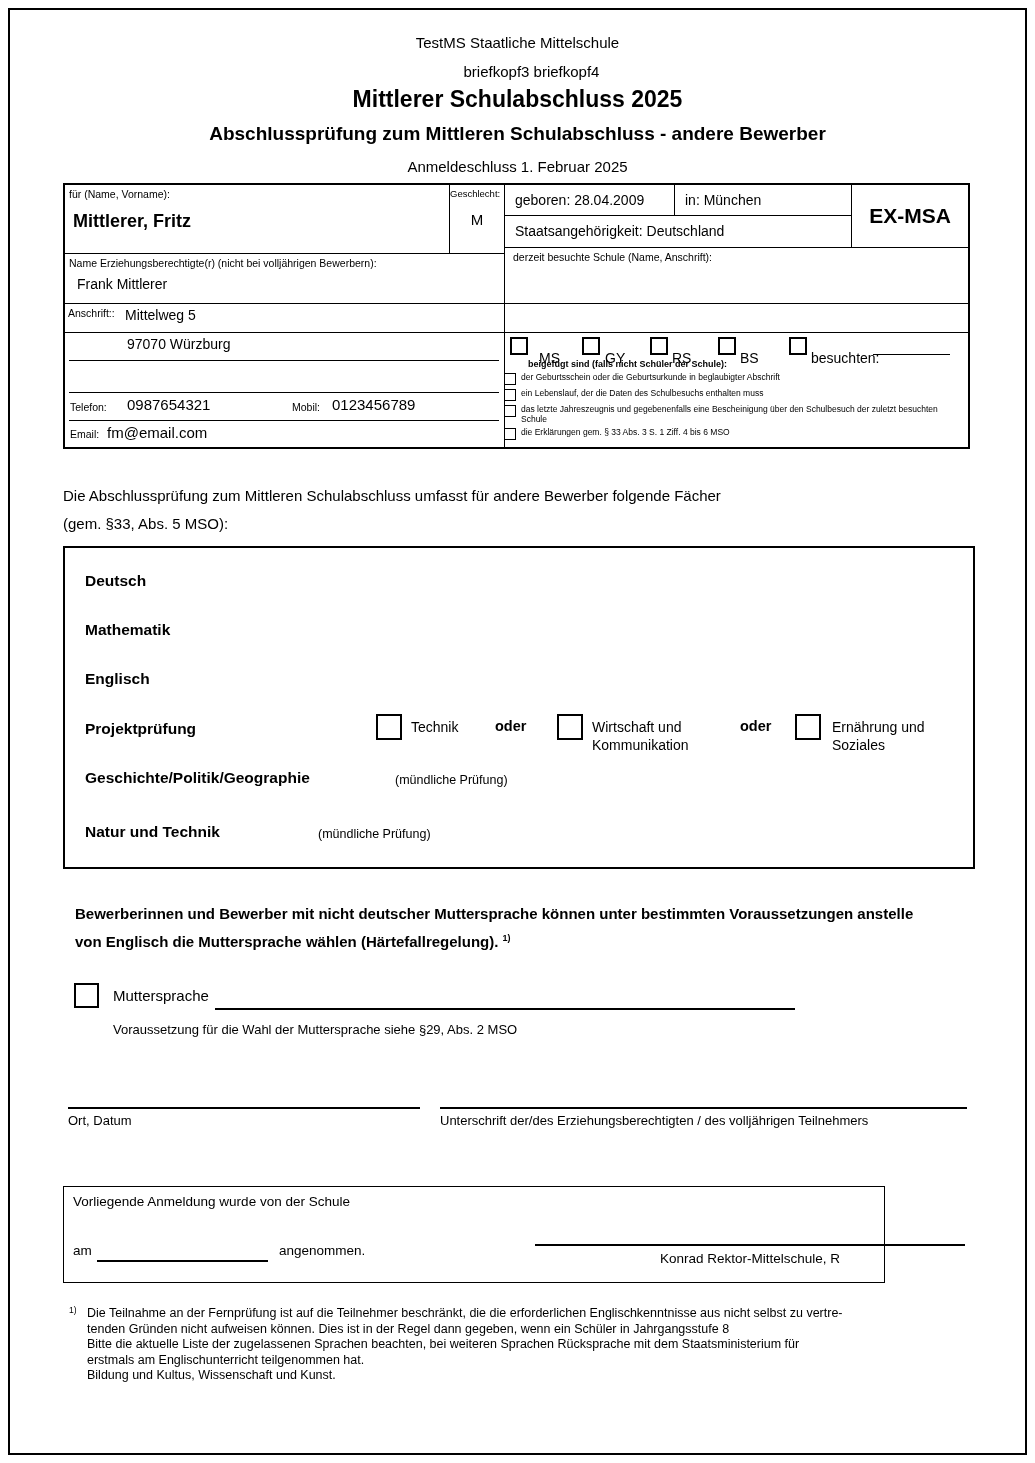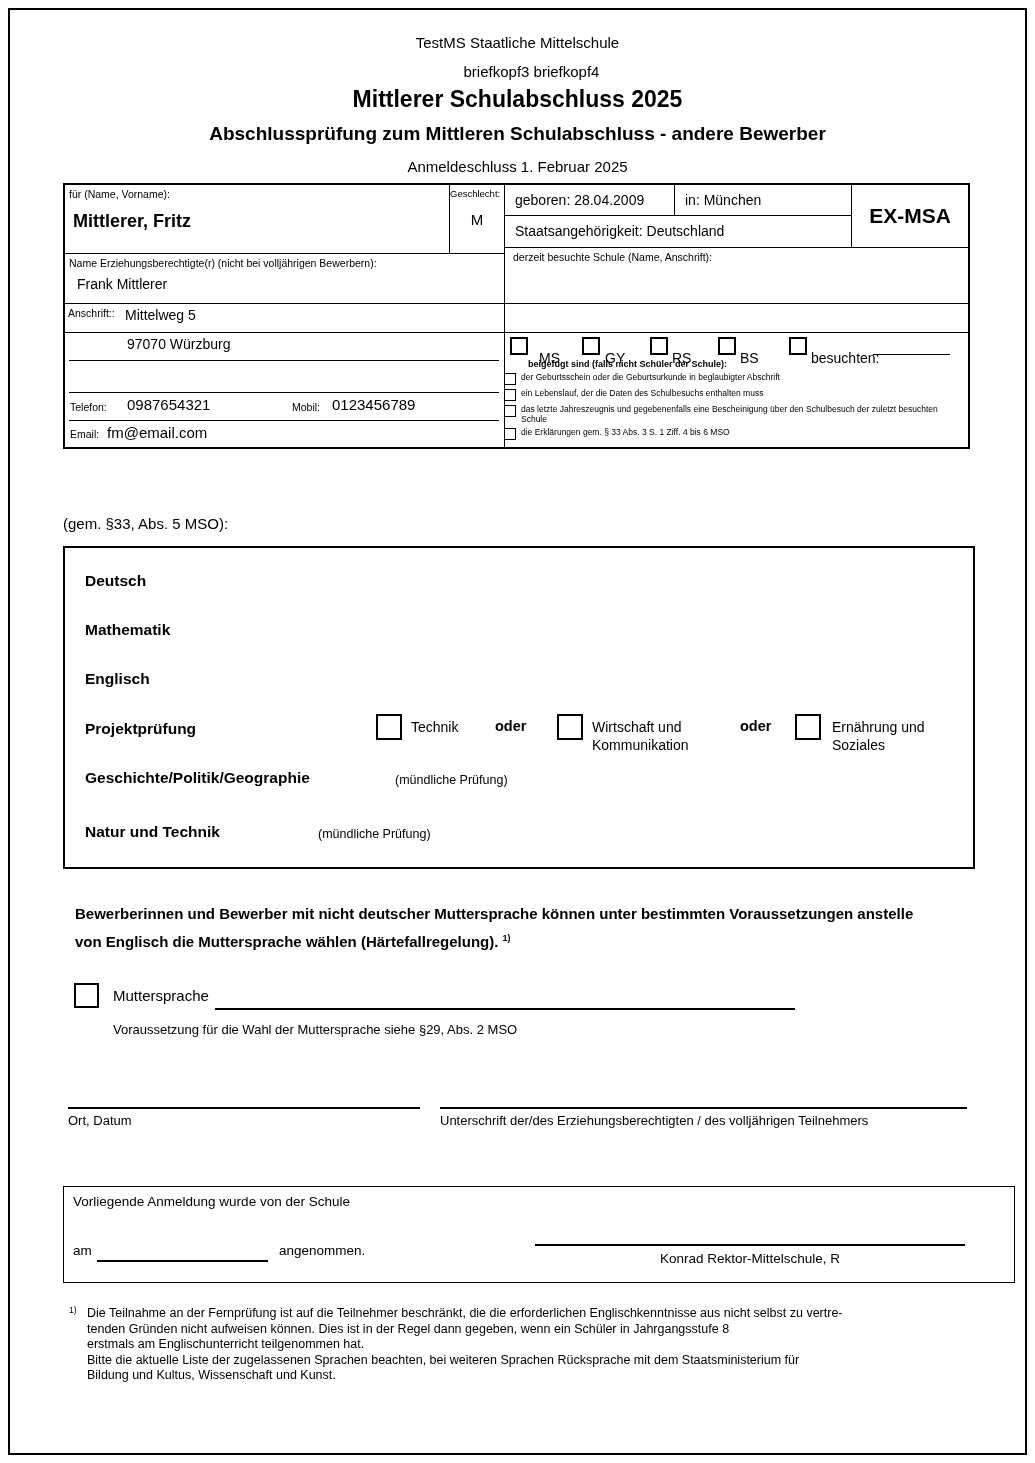--- a/index.html
+++ b/index.html
@@ -48,21 +48,21 @@
   .oder{font-size:14.5px;font-weight:bold;white-space:nowrap;}
   .oral{font-size:12.5px;white-space:nowrap;}
   
   .note{font-size:15px;white-space:nowrap;font-weight:bold;}
   .sup{font-size:9px;vertical-align:super;}
   .mtlab{font-size:15px;white-space:nowrap;}
   .req{font-size:13px;white-space:nowrap;}
   .wline{position:absolute;background:#000;height:2px;}
   .sig-lab{position:absolute;font-size:13px;white-space:nowrap;}
   
-  .accept{position:absolute;left:63px;top:1186px;width:952px;height:97px;
+  .accept{position:absolute;left:63px;top:1186px;width:822px;height:97px;
     border:1px solid #000;box-sizing:border-box;}
   .acc-txt{font-size:13.5px;white-space:nowrap;}
   
   .fn-marker{font-size:8.5px;}
   .fn{font-size:12.5px;line-height:15.6px;white-space:nowrap;}
 </style>
 </head>
 <body>
 
 <div class="page">
@@ -138,20 +138,21 @@
         <div class="cb cb-sm" style="position:static"></div>
         <span style="white-space:normal">das letzte Jahreszeugnis und gegebenenfalls eine Bescheinigung über den Schulbesuch der zuletzt besuchten Schule</span>
       </div>
       <div class="att-item">
         <div class="cb cb-sm" style="position:static"></div>
         <span>die Erklärungen gem. § 33 Abs. 3 S. 1 Ziff. 4 bis 6 MSO</span>
       </div>
     </div>
   </div>
 
+  <div class="abs intro" style="left:63px;top:487px">Die Abschlussprüfung zum Mittleren Schulabschluss umfasst für andere Bewerber folgende Fächer</div>
   <div class="abs intro" style="left:63px;top:515px">(gem. §33, Abs. 5 MSO):</div>
 
   <div class="subjects">
     <div class="abs subj" style="left:20px;top:24px">Deutsch</div>
     <div class="abs subj" style="left:20px;top:73px">Mathematik</div>
     <div class="abs subj" style="left:20px;top:122px">Englisch</div>
 
     <div class="abs subj" style="left:20px;top:172px">Projektprüfung</div>
     <div class="cb cb-lg" style="left:311px;top:166px"></div>
     <div class="abs opt" style="left:346px;top:170px">Technik</div>
@@ -190,17 +191,17 @@
     <div class="ln" style="left:33px;top:73px;width:171px;height:1.5px"></div>
     <div class="abs acc-txt" style="left:215px;top:56px">angenommen.</div>
     <div class="ln" style="left:471px;top:57px;width:430px;height:1.5px"></div>
     <div class="abs acc-txt" style="left:471px;top:64px;width:430px;text-align:center">Konrad Rektor-Mittelschule, R</div>
   </div>
 
   <div class="abs fn-marker" style="left:69px;top:1305px">1)</div>
   <div class="abs" style="left:87px;top:1306px">
     <div class="fn">Die Teilnahme an der Fernprüfung ist auf die Teilnehmer beschränkt, die die erforderlichen Englischkenntnisse aus nicht selbst zu vertre-</div>
     <div class="fn">tenden Gründen nicht aufweisen können. Dies ist in der Regel dann gegeben, wenn ein Schüler in Jahrgangsstufe 8</div>
+    <div class="fn">Bitte die aktuelle Liste der zugelassenen Sprachen beachten, bei weiteren Sprachen Rücksprache mit dem Staatsministerium für</div>
     <div class="fn">erstmals am Englischunterricht teilgenommen hat.</div>
-    <div class="fn">Bitte die aktuelle Liste der zugelassenen Sprachen beachten, bei weiteren Sprachen Rücksprache mit dem Staatsministerium für</div>
     <div class="fn">Bildung und Kultus, Wissenschaft und Kunst.</div>
   </div>
 </div>
 
 </body></html>

